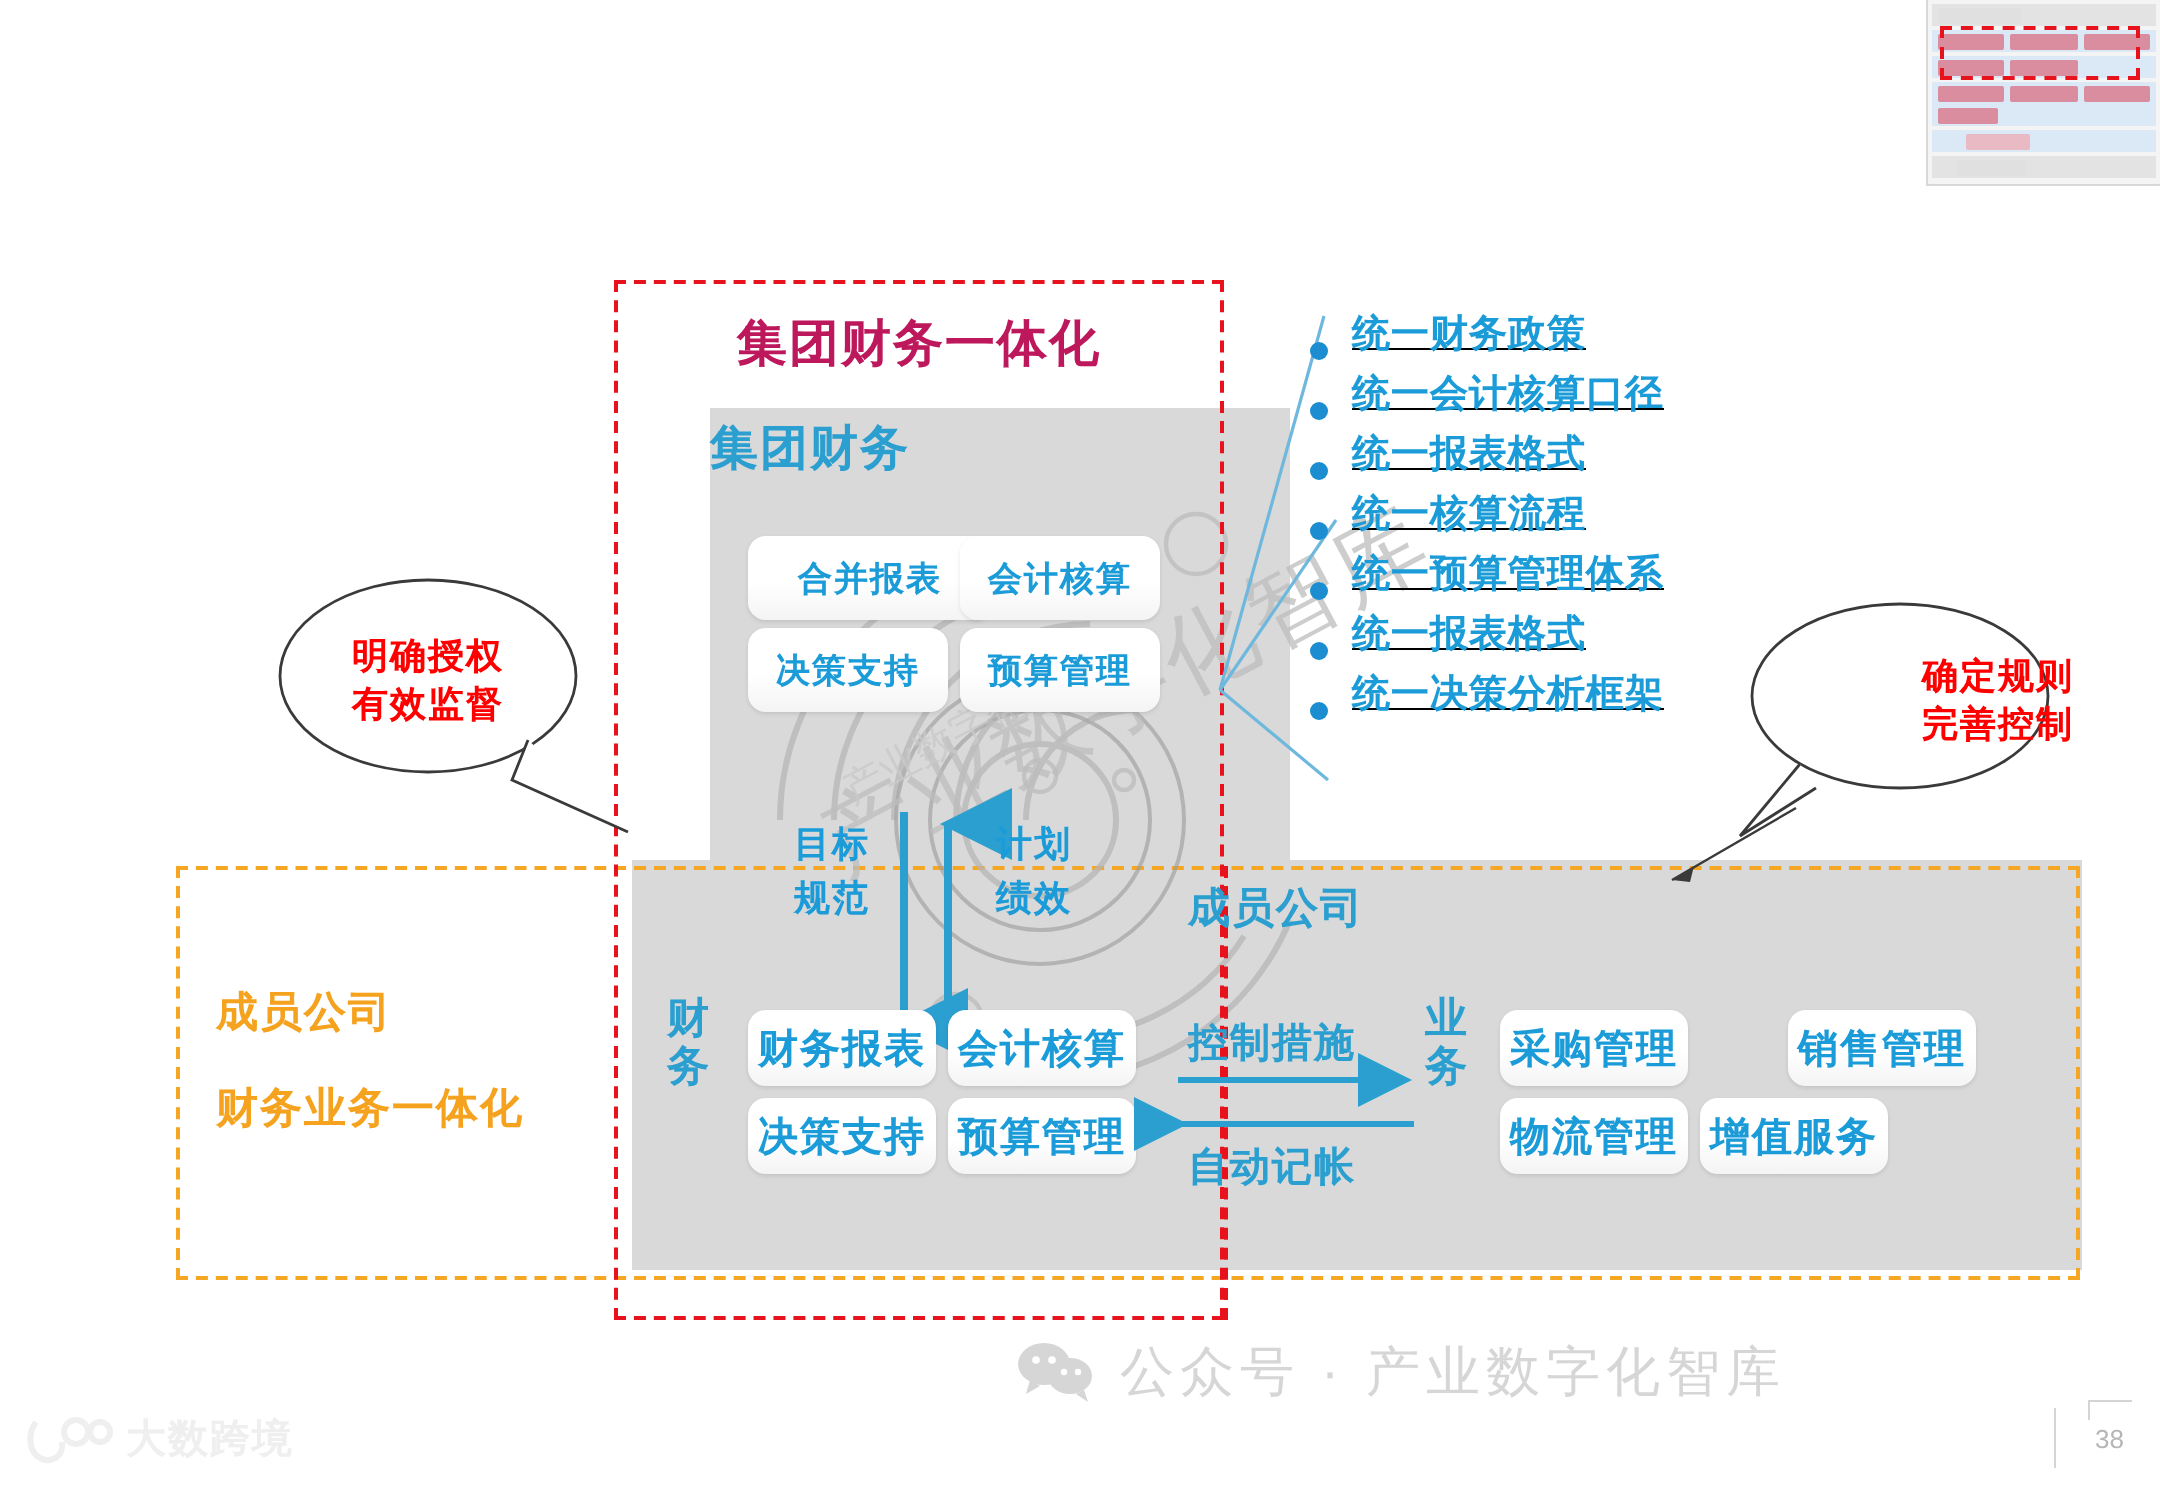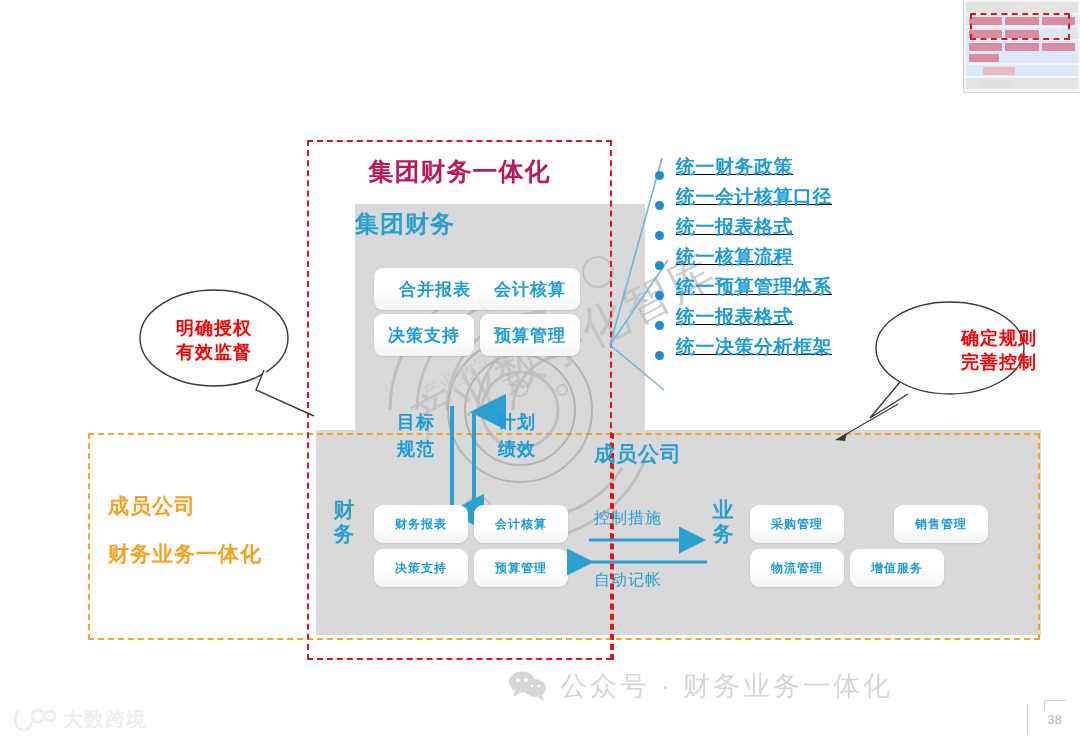--- a/index.html
+++ b/index.html
@@ -117,21 +117,21 @@
   
   .pill{
     position:absolute;
     display:flex;align-items:center;justify-content:center;
     background:linear-gradient(to bottom,#ffffff 0%,#ffffff 55%,#f4f4f4 100%);
     border-radius:9px;
     box-shadow:0 1px 2px rgba(0,0,0,.10);
     color:#1b9cd8;font-weight:bold;font-size:17px;
     letter-spacing:1px;white-space:nowrap;
   }
-  .pill.sm{font-size:12px;}
+  .pill.sm{font-size:20px;}
   .mid-lab{
     position:absolute;text-align:center;font-size:18px;font-weight:bold;
     color:#1b9cd8;letter-spacing:1px;
   }
 
   
   #member-left{
     position:absolute;left:108px;top:392px;width:200px;
   }
   #member-left div{
@@ -141,21 +141,21 @@
   #member-band-label{
     position:absolute;left:594px;top:340px;
     font-size:21px;font-weight:bold;color:#2a9fd0;letter-spacing:1px;
   }
   .vert-label{
     position:absolute;width:26px;
     font-size:21px;font-weight:bold;color:#2a9fd0;
     text-align:center;line-height:1.15;
   }
   .flow-lab{
-    position:absolute;font-size:16px;font-weight:normal;
+    position:absolute;font-size:20px;font-weight:bold;
     color:#2a9fd0;letter-spacing:1px;white-space:nowrap;
   }
 
   
   #bullets{position:absolute;left:655px;top:50px;width:330px;}
   .bullet-row{
     display:flex;align-items:flex-end;height:30px;text-decoration:underline;
   }
   .bullet-dot{
     width:9px;height:9px;border-radius:50%;background:#1b8dd0;
@@ -436,21 +436,21 @@
     <svg width="40" height="32" viewBox="0 0 40 32">
       <ellipse cx="14" cy="12" rx="13" ry="10.5" fill="#d6d6d6"></ellipse>
       <path d="M7 20 L5 27 L12 23 z" fill="#d6d6d6"></path>
       <circle cx="10" cy="10" r="1.9" fill="#ffffff"></circle>
       <circle cx="18" cy="10" r="1.9" fill="#ffffff"></circle>
       <ellipse cx="27" cy="18" rx="11" ry="9" fill="#d6d6d6"></ellipse>
       <path d="M34 25 L36 31 L30 27 z" fill="#d6d6d6"></path>
       <circle cx="24" cy="16" r="1.6" fill="#ffffff"></circle>
       <circle cx="31" cy="16" r="1.6" fill="#ffffff"></circle>
     </svg>
-    <span class="ftxt">公众号 · 财务业务一体化</span>
+    <span class="ftxt">公众号 · 产业数字化智库</span>
   </div>
 
   <div id="brand-logo">
     <svg width="42" height="26" viewBox="0 0 42 26">
       <path d="M4 4 C0 9, 0 19, 6 22 C12 25, 18 21, 17 14" fill="none" stroke="#efefef" stroke-width="3"></path>
       <circle cx="24" cy="9" r="6" fill="none" stroke="#efefef" stroke-width="3"></circle>
       <circle cx="36" cy="9" r="5" fill="none" stroke="#efefef" stroke-width="3"></circle>
     </svg>
     <span class="btxt">大数跨境</span>
   </div>

